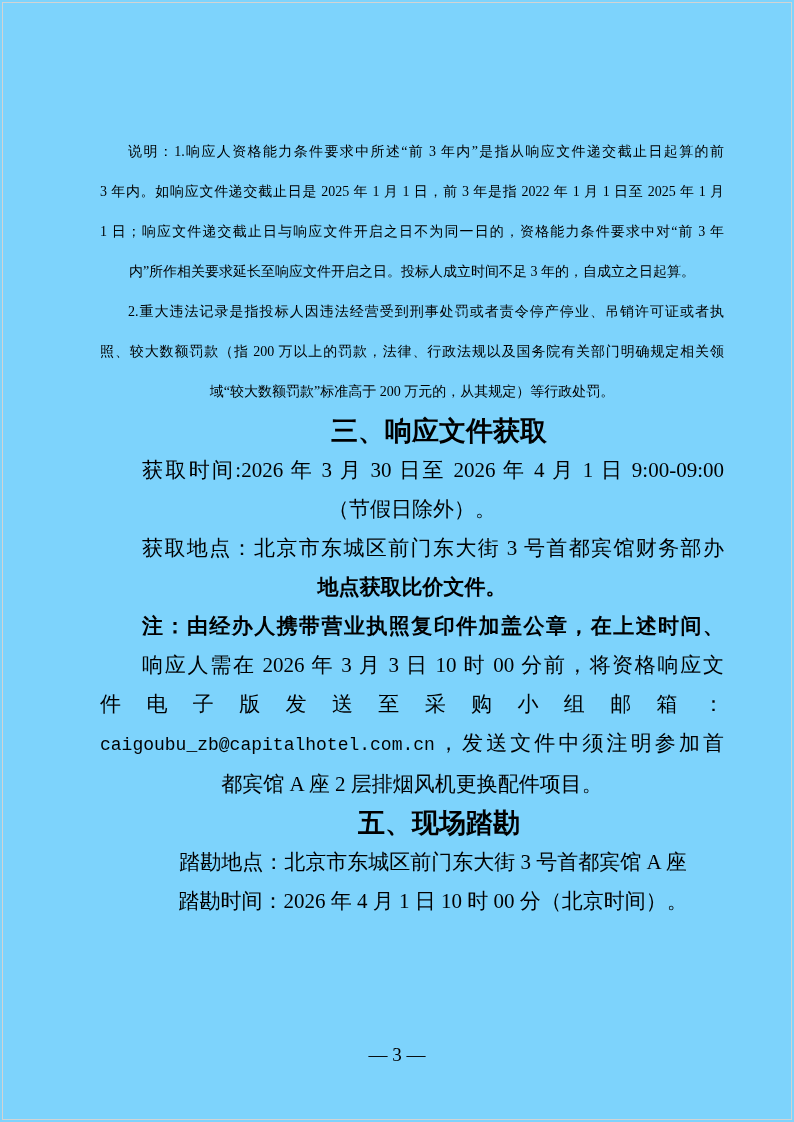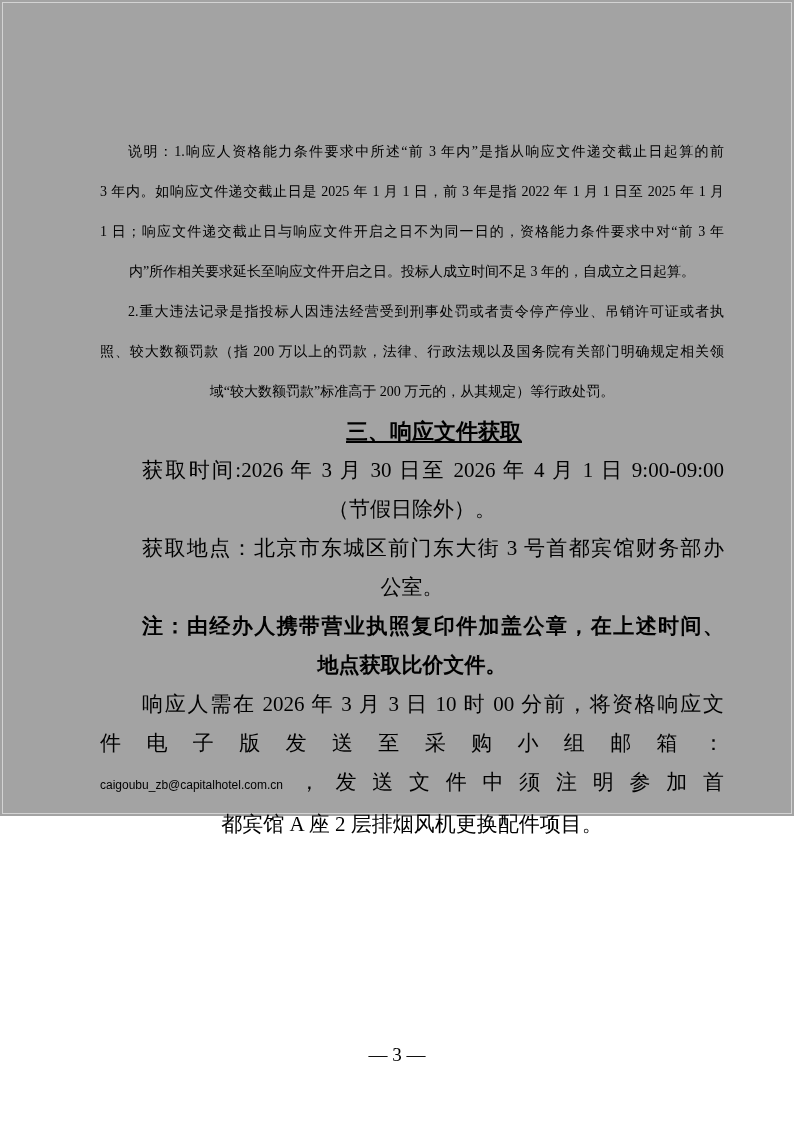--- a/index.html
+++ b/index.html
@@ -8,22 +8,22 @@
     width: 794px;
     height: 1122px;
     background: #ffffff;
     overflow: hidden;
     font-family: "Liberation Serif", "DejaVu Serif", serif;
     color: #000000;
   }
   .page {
     position: relative;
     width: 794px;
-    height: 816px;
-    background: #a3a3a3;
+    height: 1122px;
+    background: #7dd3fc;
   }
   .page-border {
     position: absolute;
     inset: 2px;
     border: 1px solid #d3d3d3;
     pointer-events: none;
   }
   .content {
     position: absolute;
     left: 100px;
@@ -41,27 +41,26 @@
     line-height: 40px;
   }
   .indent { text-indent: 2em; }
   .just {
     text-align: justify;
     text-align-last: justify;
   }
   .bold { font-weight: bold; }
   .heading {
     font-weight: bold;
-    font-size: 22px;
-    text-decoration: underline;
+    font-size: 27px;
   }
   .spread { word-spacing: 11px; }
   .mono {
-    font-family: Liberation Sans, sans-serif;
-    font-size: 12px;
+    font-family: Liberation Mono, monospace;
+    font-size: 18px;
   }
   .footer {
     position: absolute;
     left: 0;
     top: 1042px;
     width: 794px;
     text-align: center;
     font-size: 19px;
     line-height: 26px;
   }
@@ -85,29 +84,33 @@
       <div class="line note-line indent just">2.重大违法记录是指投标人因违法经营受到刑事处罚或者责令停产停业、吊销许可证或者执</div>
       <div class="line note-line just">照、较大数额罚款（指 200 万以上的罚款，法律、行政法规以及国务院有关部门明确规定相关领</div>
       <div class="line note-line">域“较大数额罚款”标准高于 200 万元的，从其规定）等行政处罚。</div>
     </div>
 
     <div>
       <div class="line heading indent">三、响应文件获取</div>
       <div class="line indent just">获取时间:2026 年 3 月 30 日至 2026 年 4 月 1 日 9:00-09:00</div>
       <div class="line">（节假日除外）。</div>
       <div class="line indent just">获取地点：北京市东城区前门东大街 3 号首都宾馆财务部办</div>
-      <div class="line">公室。</div>
+      <div class="line bold">地点获取比价文件。</div>
       <div class="line bold indent just">注：由经办人携带营业执照复印件加盖公章，在上述时间、</div>
-      <div class="line bold">地点获取比价文件。</div>
     </div>
 
     <div>
       <div class="line indent just">响应人需在 2026 年 3 月 3 日 10 时 00 分前，将资格响应文</div>
       <div class="line just spread">件 电 子 版 发 送 至 采 购 小 组 邮 箱 ：</div>
       <div class="line just"><span class="mono">caigoubu_zb@capitalhotel.com.cn</span><span>，发送文件中须注明参加首</span></div>
       <div class="line">都宾馆 A 座 2 层排烟风机更换配件项目。</div>
     </div>
 
+    <div>
+      <div class="line heading indent">五、现场踏勘</div>
+      <div class="line indent">踏勘地点：北京市东城区前门东大街 3 号首都宾馆 A 座</div>
+      <div class="line indent">踏勘时间：2026 年 4 月 1 日 10 时 00 分（北京时间）。</div>
+    </div>
 
   </div>
 
   <div class="footer">— 3 —</div>
 </div>
 
 </body></html>

